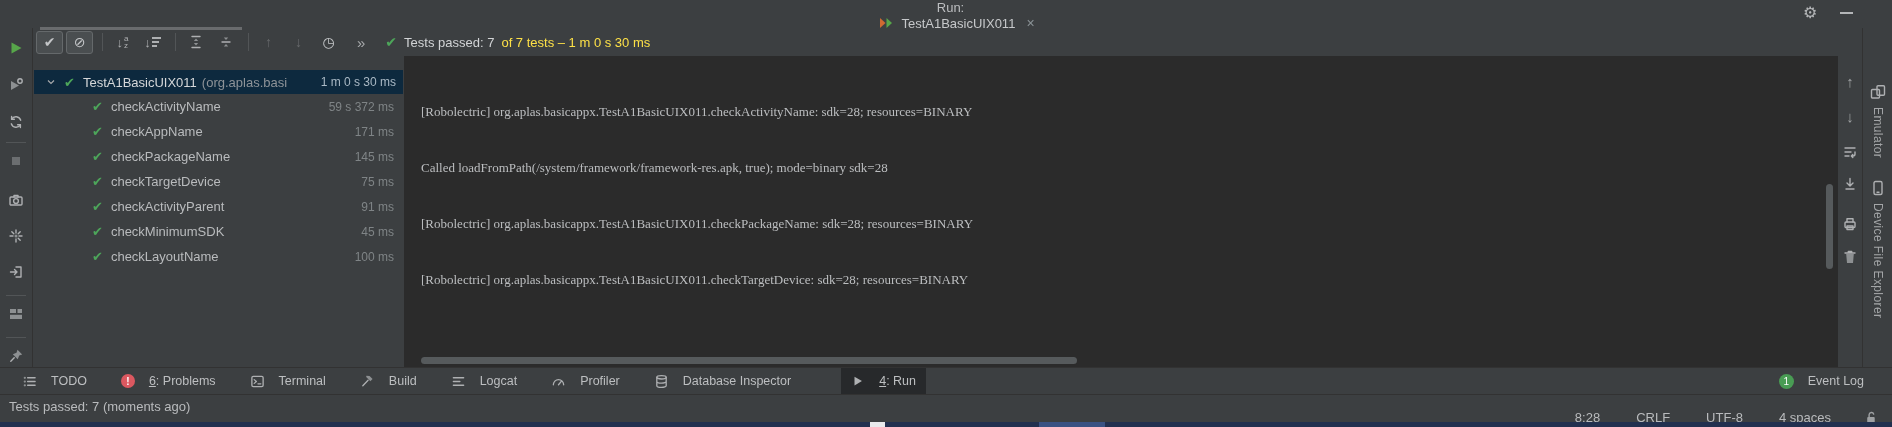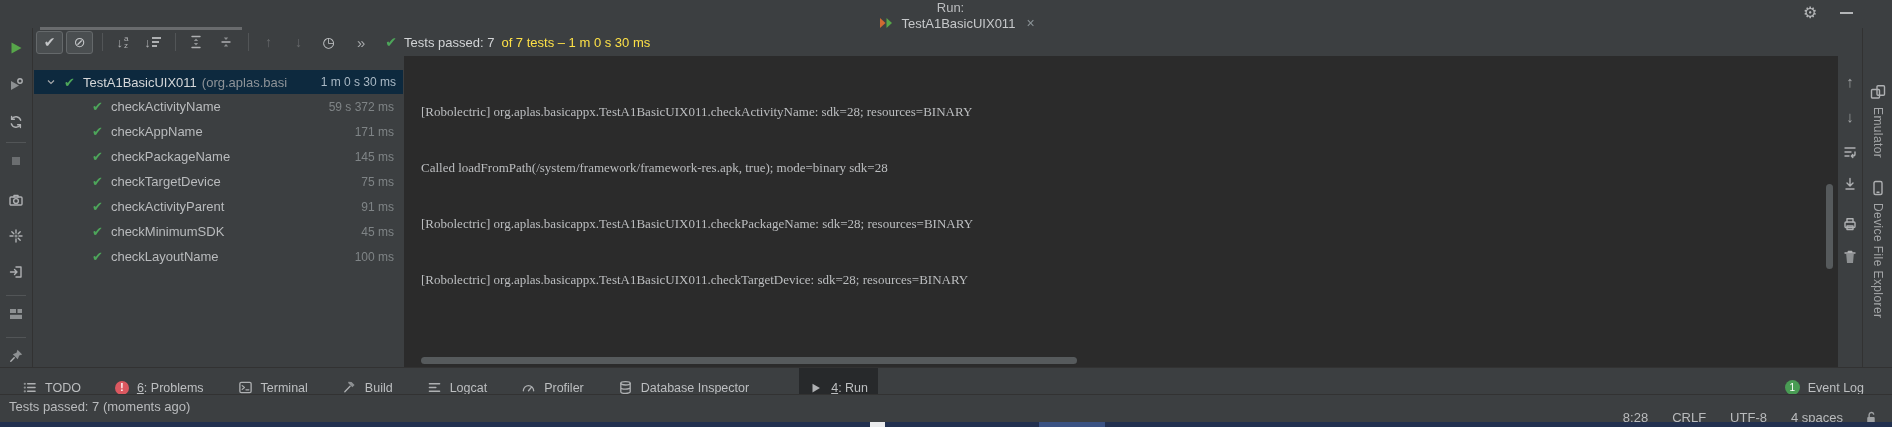--- a/index.html
+++ b/index.html
@@ -79,35 +79,35 @@
   
   .stripe{position:absolute;right:0;top:28px;width:30px;bottom:60px;border-left:1px solid var(--border);
           display:flex;flex-direction:column;align-items:center;}
   .stripe-item{display:flex;flex-direction:column;align-items:center;gap:7px;cursor:default;}
   .stripe-item .vlabel{writing-mode:vertical-rl;font-size:12px;color:#a4a6a8;letter-spacing:.4px;}
   .si1{margin-top:56px;} .si2{margin-top:22px;}
 
   
   .bottombar{position:absolute;left:0;right:0;top:367px;height:27px;border-top:1px solid var(--border);
              display:flex;align-items:center;padding-left:12px;}
-  .btab{display:flex;align-items:flex-end;gap:8px;height:27px;padding:0 10px;margin-right:14px;white-space:nowrap;cursor:default;}
+  .btab{display:flex;align-items:center;gap:14px;height:27px;padding:0 10px;margin-right:14px;white-space:nowrap;cursor:default;}
   .btab .lbl{color:#bdbfc1;font-size:12.5px;}
   .mn{text-decoration:underline;}
   .btab.selected{background:#27292b;margin-left:26px;}
   .badge-red{width:14px;height:14px;border-radius:50%;background:#db5860;color:#fff;font-size:10px;font-weight:bold;
              display:flex;align-items:center;justify-content:center;}
   .badge-green{width:15px;height:15px;border-radius:50%;background:#499c54;color:#fff;font-size:10px;
              display:flex;align-items:center;justify-content:center;}
   .bb-right{margin-left:auto;display:flex;align-items:center;margin-right:10px;}
   .bb-right .btab{margin-right:8px;}
 
   
   .statusbar{position:absolute;left:0;right:0;top:394px;height:28px;border-top:1px solid var(--border);
              display:flex;align-items:center;padding:0 14px 5px 9px;color:#b9bbbd;}
-  .sb-right{margin-left:auto;display:flex;align-items:flex-end;gap:24px;margin-top:23px;}
+  .sb-right{margin-left:auto;display:flex;align-items:flex-end;gap:36px;margin-top:23px;}
   .sb-item{cursor:default;}
   .lockwrap{margin-left:-4px;}
 
   
   .bottomedge{position:absolute;left:0;right:0;bottom:0;height:5px;background:#22304f;}
   .edge-white{position:absolute;left:870px;bottom:0;width:15px;height:5px;background:#e9eaec;}
   .edge-blue{position:absolute;left:1039px;bottom:0;width:66px;height:5px;background:#3a5283;}
 </style>
 </head>
 <body>

